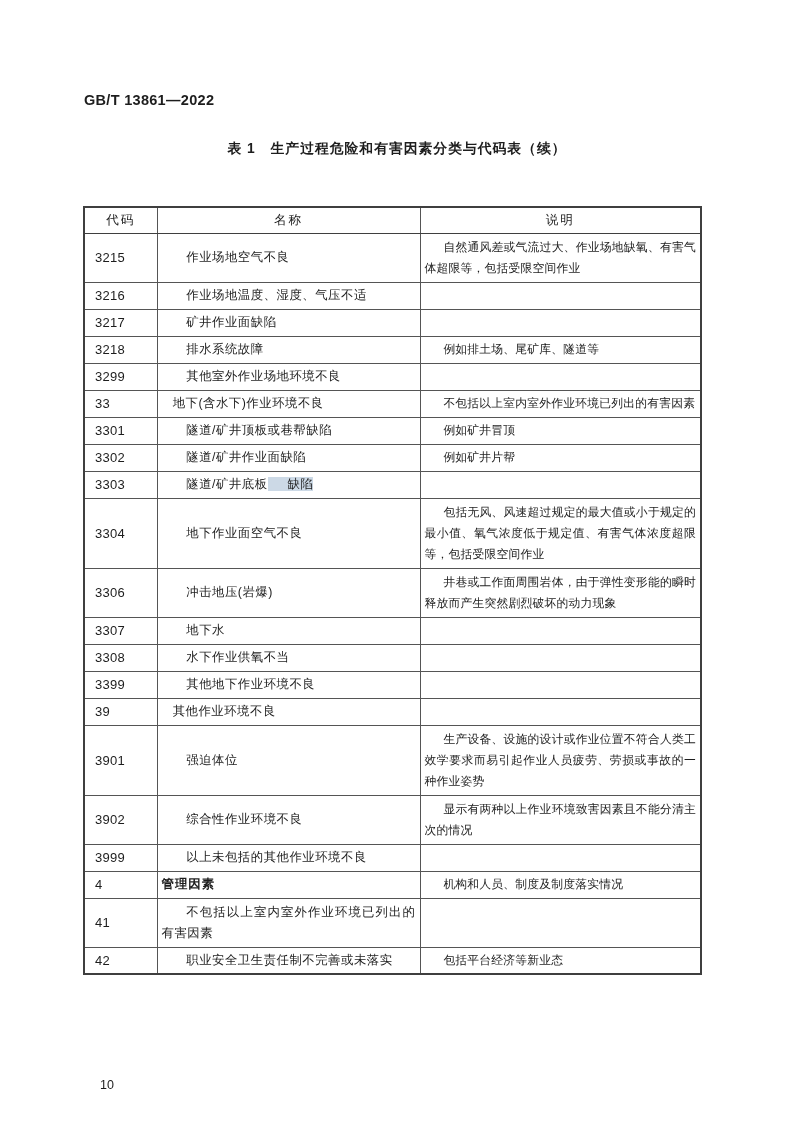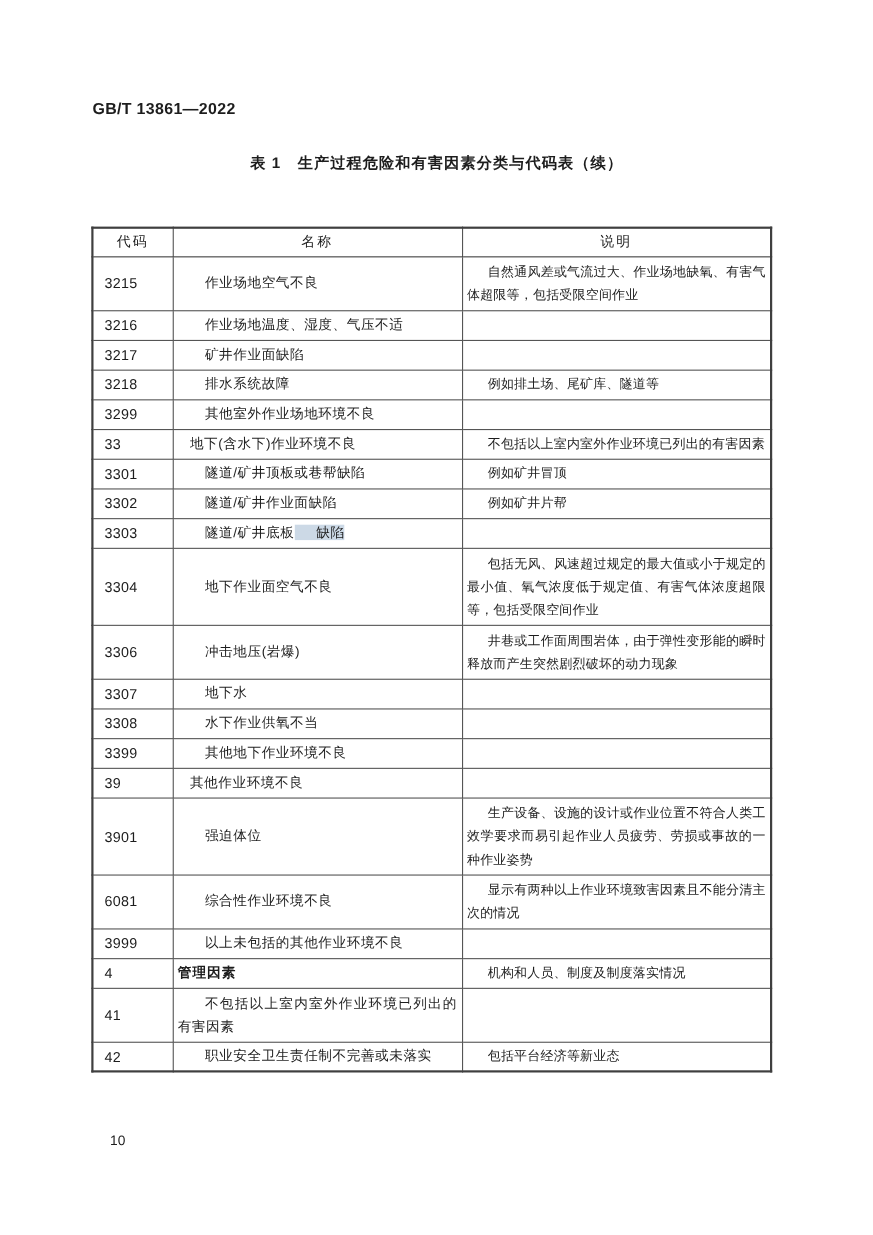--- a/index.html
+++ b/index.html
@@ -65,21 +65,21 @@
   td.desc-cell{
     padding:2px 4px;
     font-size:11.8px;
     line-height:21px;
     text-indent:1.6em;
     text-align:justify;
     letter-spacing:.2px;
   }
   span.hl{background:var(--hl);padding-left:20px;}
   .page-number{
-    position:absolute;left:100px;top:1030px;
+    position:absolute;left:100px;top:1078px;
     font-size:12.5px;
   }
 </style>
 </head>
 <body>
 
 <div class="page">
 
   <div class="doc-code">GB/T 13861—2022</div>
 
@@ -173,21 +173,21 @@
           <td class="code-cell">39</td>
           <td class="name-cell lvl2">其他作业环境不良</td>
           <td class="desc-cell"></td>
         </tr>
         <tr class="rh3">
           <td class="code-cell">3901</td>
           <td class="name-cell lvl3">强迫体位</td>
           <td class="desc-cell">生产设备、设施的设计或作业位置不符合人类工效学要求而易引起作业人员疲劳、劳损或事故的一种作业姿势</td>
         </tr>
         <tr class="rh2">
-          <td class="code-cell">6081</td>
+          <td class="code-cell">3902</td>
           <td class="name-cell lvl3">综合性作业环境不良</td>
           <td class="desc-cell">显示有两种以上作业环境致害因素且不能分清主次的情况</td>
         </tr>
         <tr class="rh1">
           <td class="code-cell">3999</td>
           <td class="name-cell lvl3">以上未包括的其他作业环境不良</td>
           <td class="desc-cell"></td>
         </tr>
         <tr class="rh1">
           <td class="code-cell">4</td>

